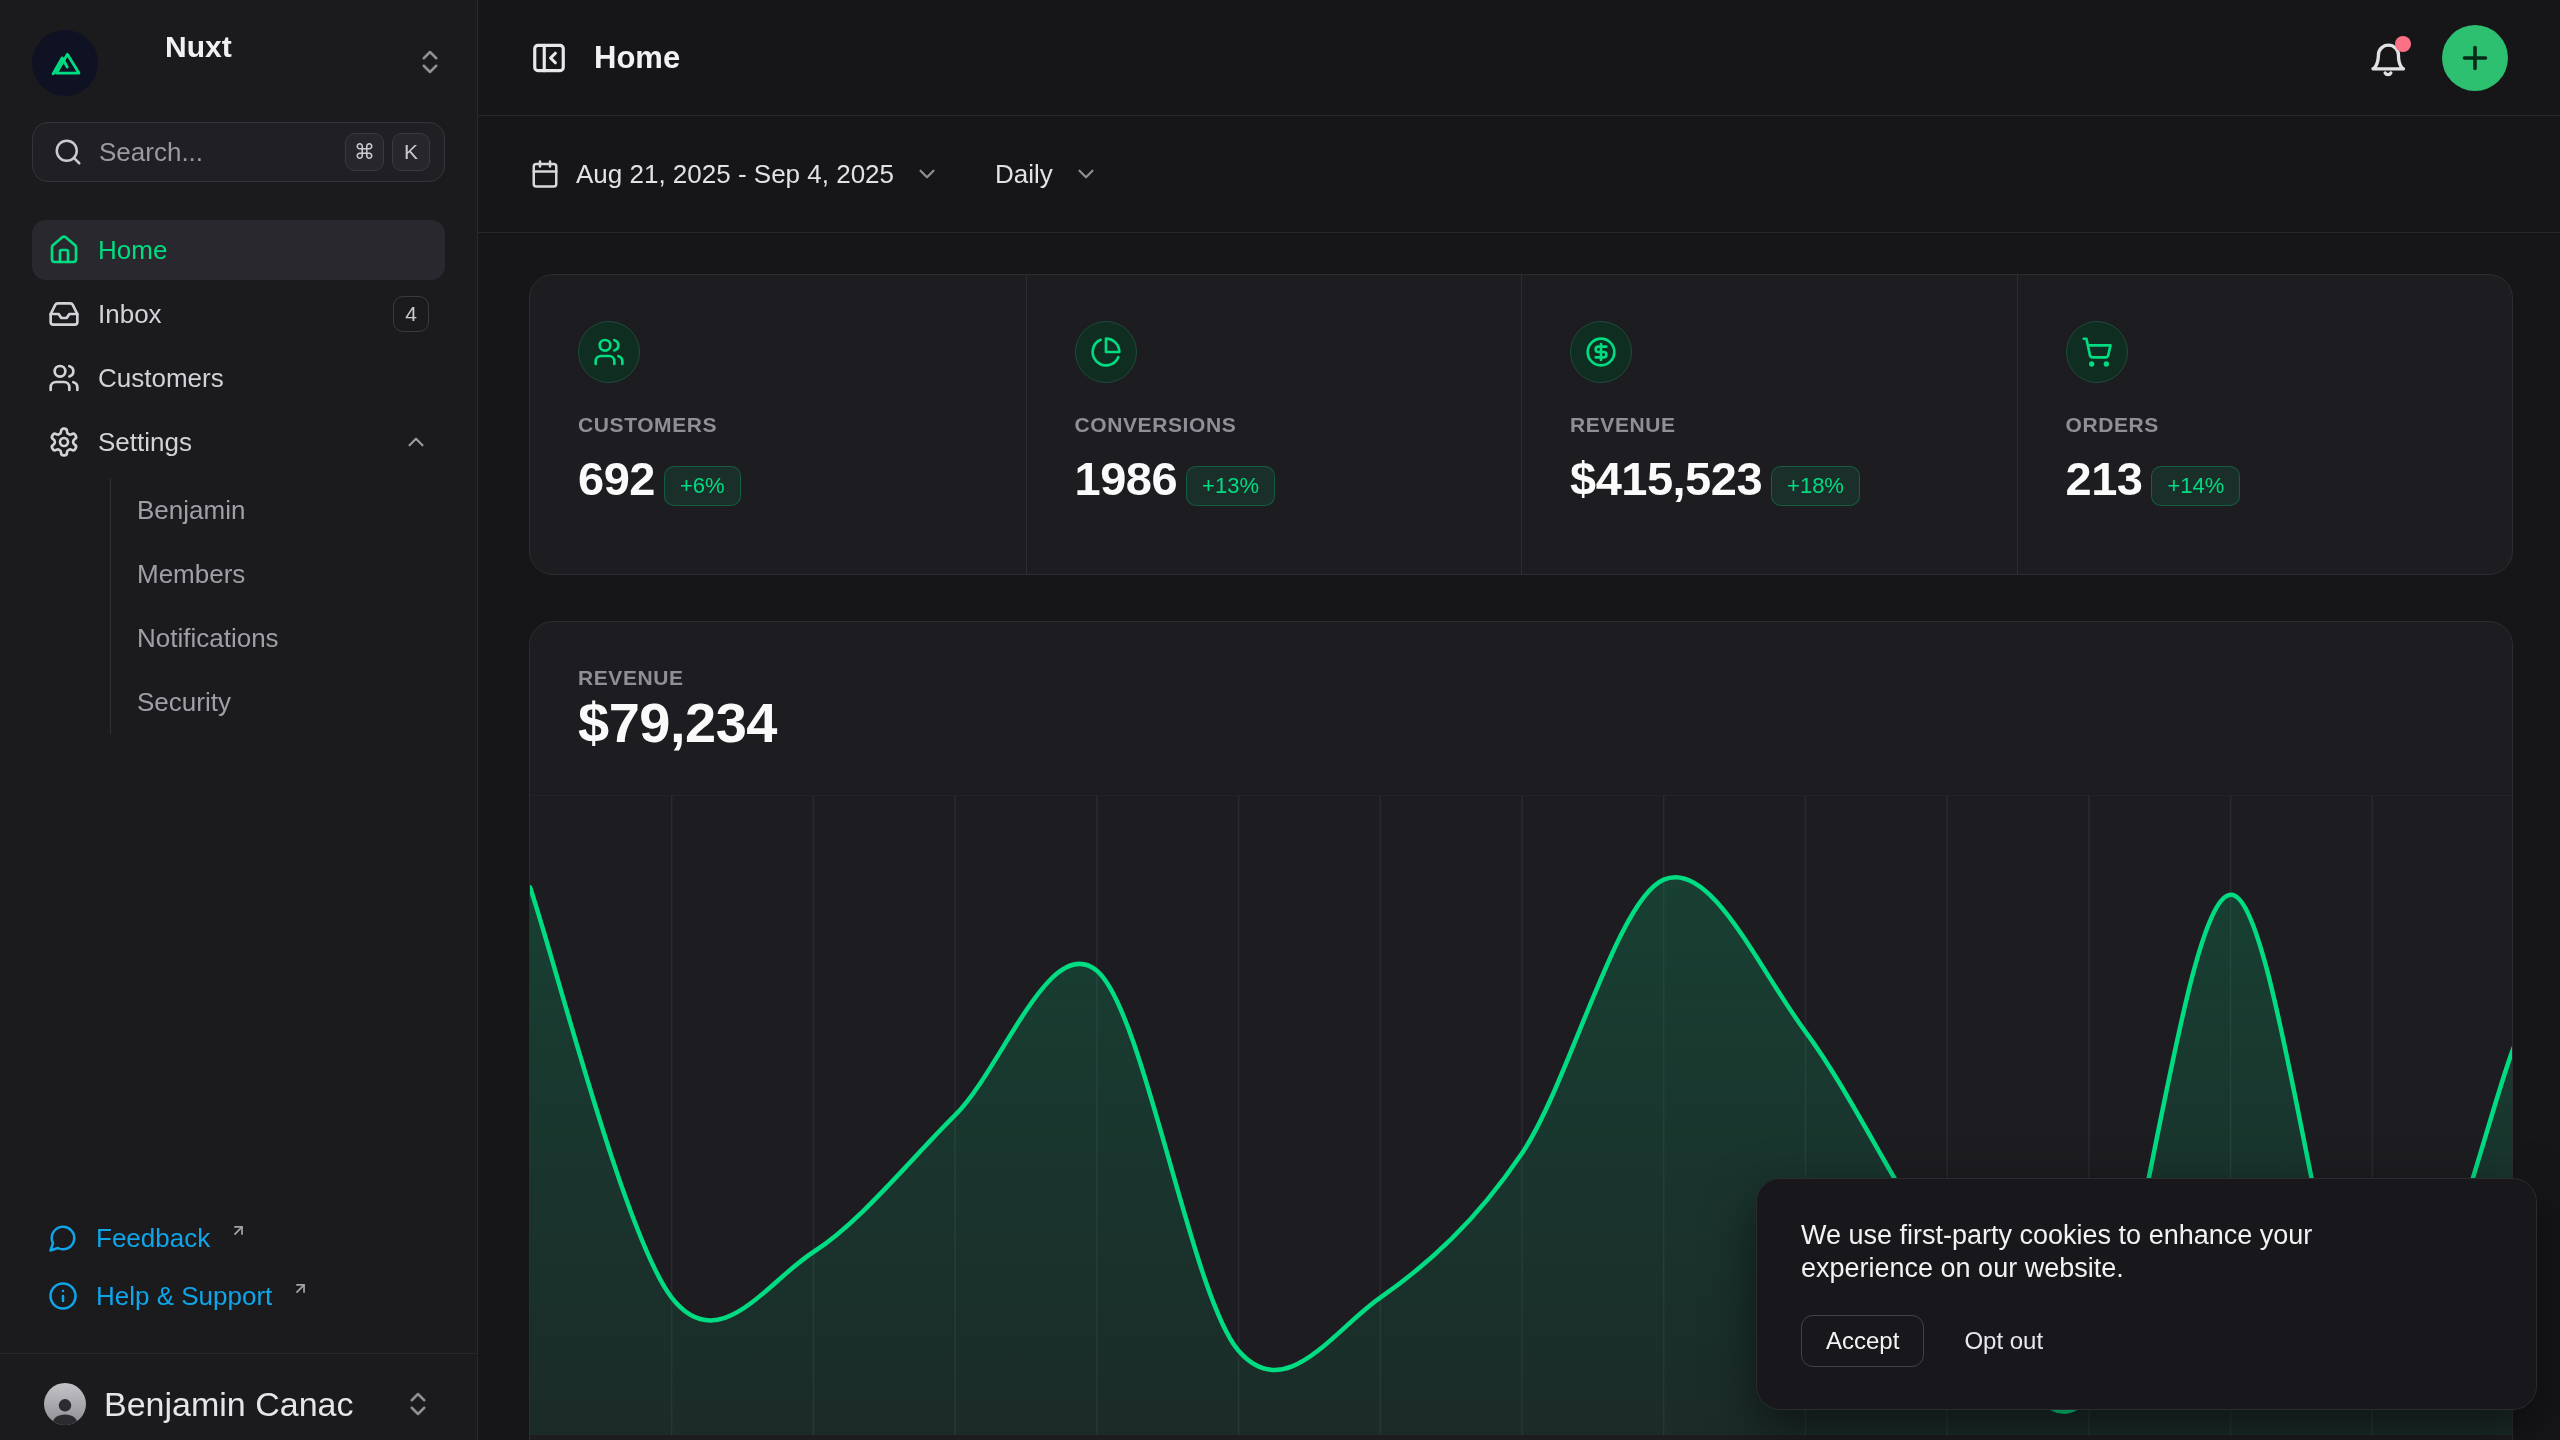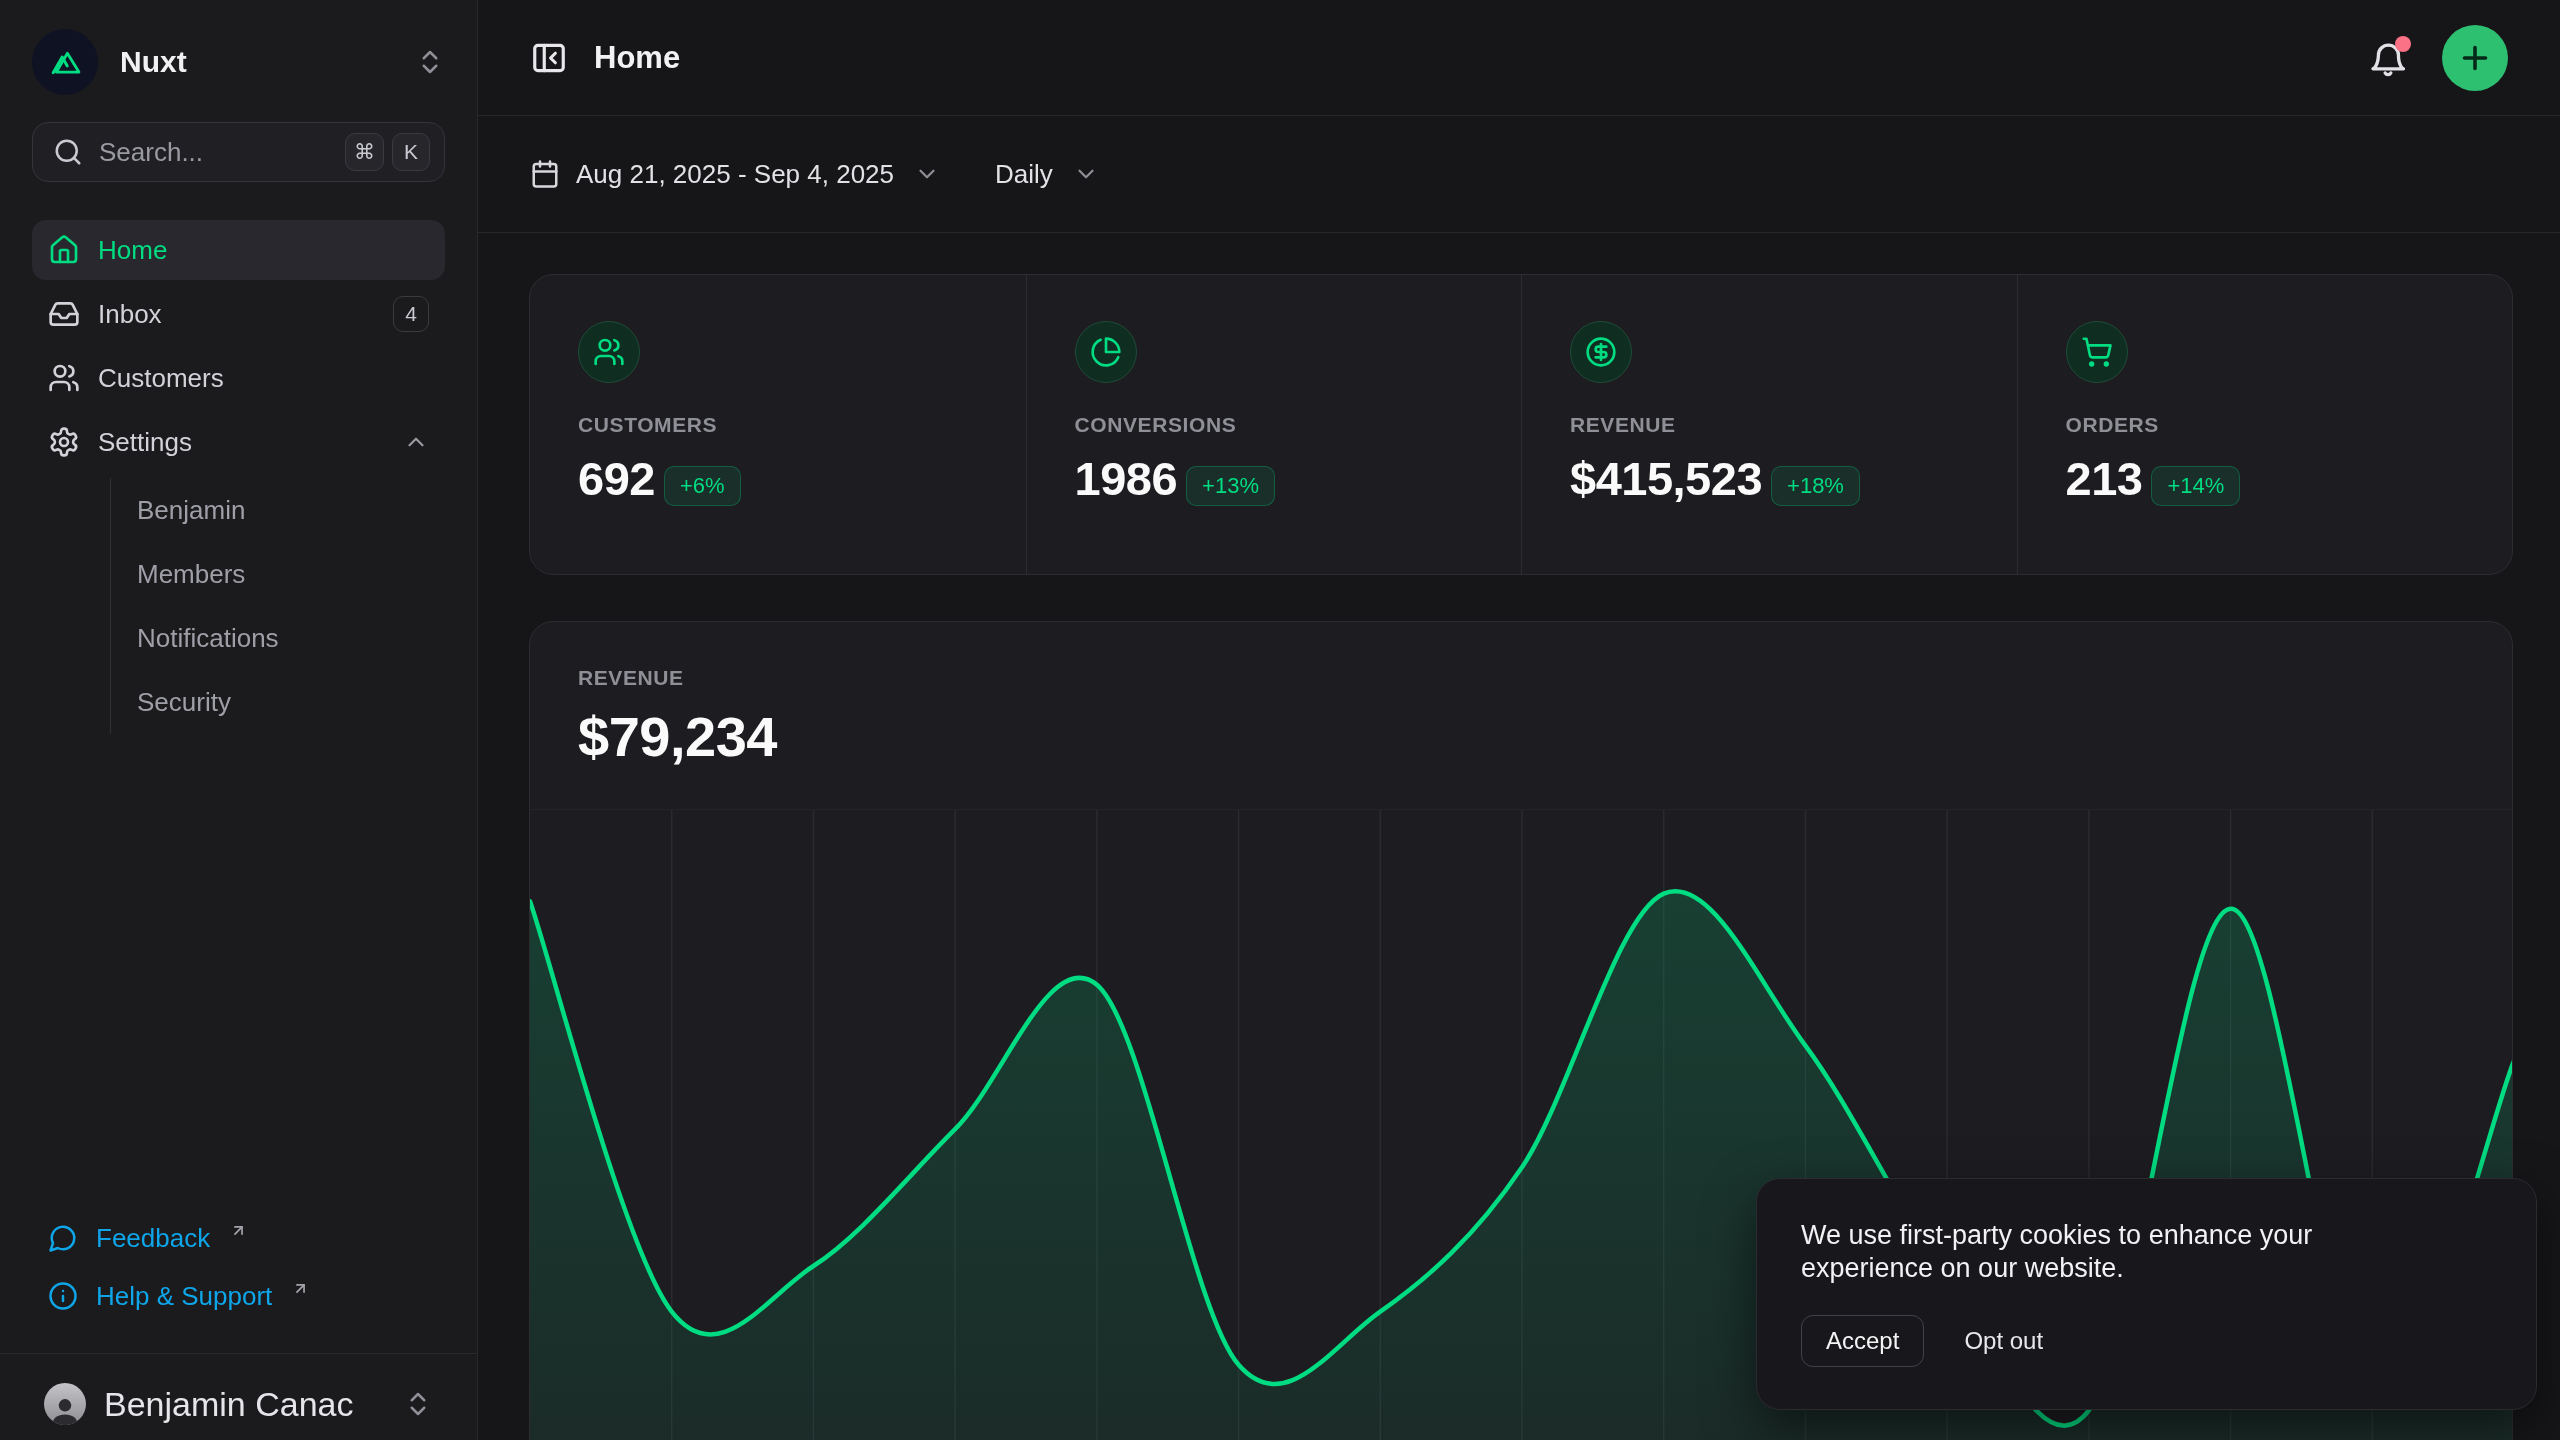--- a/index.html
+++ b/index.html
@@ -3,21 +3,21 @@
 <meta charset="utf-8">
 <style>
   * { margin:0; padding:0; box-sizing:border-box; }
   html,body { width:2560px; height:1440px; overflow:hidden; background:#161619;
     font-family:"Liberation Sans", sans-serif; color:#EDEDF0; }
   .page { position:relative; width:2560px; height:1440px; display:flex; }
 
   
   .sidebar { width:478px; min-width:478px; height:100%; background:#1B1B1E;
     border-right:1px solid #28282D; display:flex; flex-direction:column; }
-  .brand-row { display:flex; align-items:center; margin:30px 32px 0 32px; height:64px; }
+  .brand-row { display:flex; margin:30px 32px 0 32px; height:64px;gap:45px; }
   .brand-logo { width:66px; height:66px; border-radius:50%; background:#0E1223;
     display:flex; align-items:center; justify-content:center; flex:none; }
   .brand-name { font-size:30px; font-weight:700; margin-left:22px; color:#F1F1F3; flex:1; }
   .icon-btn-plain { background:none; border:none; color:#8F8F98; cursor:pointer; display:flex; align-items:center; }
   .searchbox { margin:28px 32px 0 32px; height:60px; border:1px solid #34343B; background:#202024;
     border-radius:16px; display:flex; align-items:center; padding:0 14px 0 20px; cursor:text; }
   .searchbox .ph { color:#9A9AA2; font-size:26px; margin-left:16px; flex:1; }
   .kbd { min-width:38px; height:38px; border:1px solid #3A3A41; background:#26262B; border-radius:10px;
     color:#C9C9D1; font-size:21px; display:flex; align-items:center; justify-content:center; padding:0 8px; margin-left:8px; }
 
@@ -73,21 +73,21 @@
   .stat-value-row { margin-top:14px; display:flex; align-items:flex-end; gap:9px; }
   .stat-value { font-size:47px; font-weight:700; color:#FAFAFA; letter-spacing:-0.5px; }
   .delta-badge { display:inline-flex; align-items:center; background:rgba(0,220,130,0.09);
     border:1px solid rgba(0,220,130,0.28); color:#00DC82; font-size:22px; font-weight:500;
     border-radius:10px; padding:6px 15px; }
 
   .revenue-card { margin-top:46px; background:#1D1D21; border:1px solid #2C2C31; border-radius:24px;
     height:900px; overflow:hidden; }
   .revenue-head { padding:44px 48px 40px 48px; }
   .revenue-label { font-size:21px; font-weight:600; letter-spacing:.6px; color:#8F8F98; }
-  .revenue-value { margin-top:14px; font-size:56px; font-weight:700; color:#FAFAFA; letter-spacing:-0.5px; }
+  .revenue-value { font-size:56px; font-weight:700; color:#FAFAFA; letter-spacing:-0.5px; }
   .plot { position:relative; border-top:1px solid #232328; height:640px; overflow:hidden; }
   .plot svg { display:block; }
 
   
   .cookie { position:absolute; right:23px; bottom:30px; width:781px; background:#18181C;
     border:1px solid #2B2B30; border-radius:24px; padding:40px 44px 42px 44px; z-index:20;
     box-shadow:0 18px 50px rgba(0,0,0,.5); }
   .cookie-msg { font-size:27px; line-height:33px; color:#F2F2F4; max-width:620px; }
   .cookie-actions { margin-top:30px; display:flex; align-items:center; gap:34px; }
   .btn-accept { background:transparent; border:1px solid #41414a; border-radius:12px; color:#F4F4F5;

